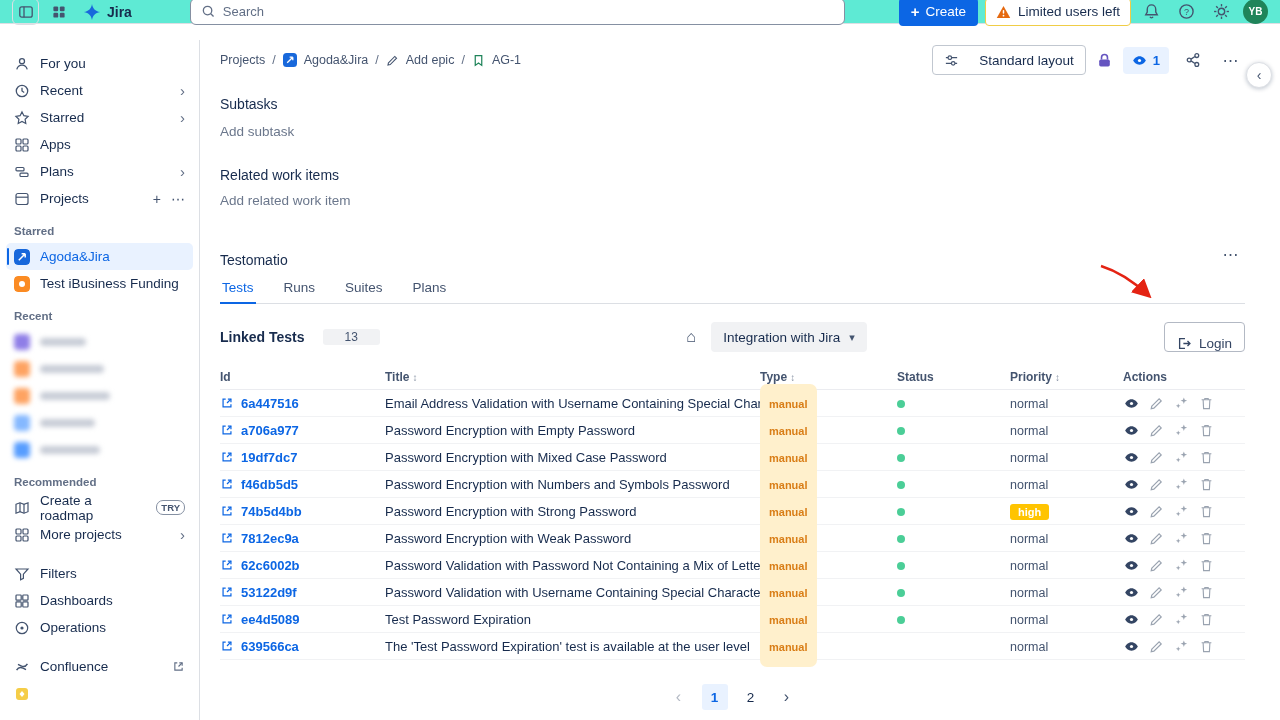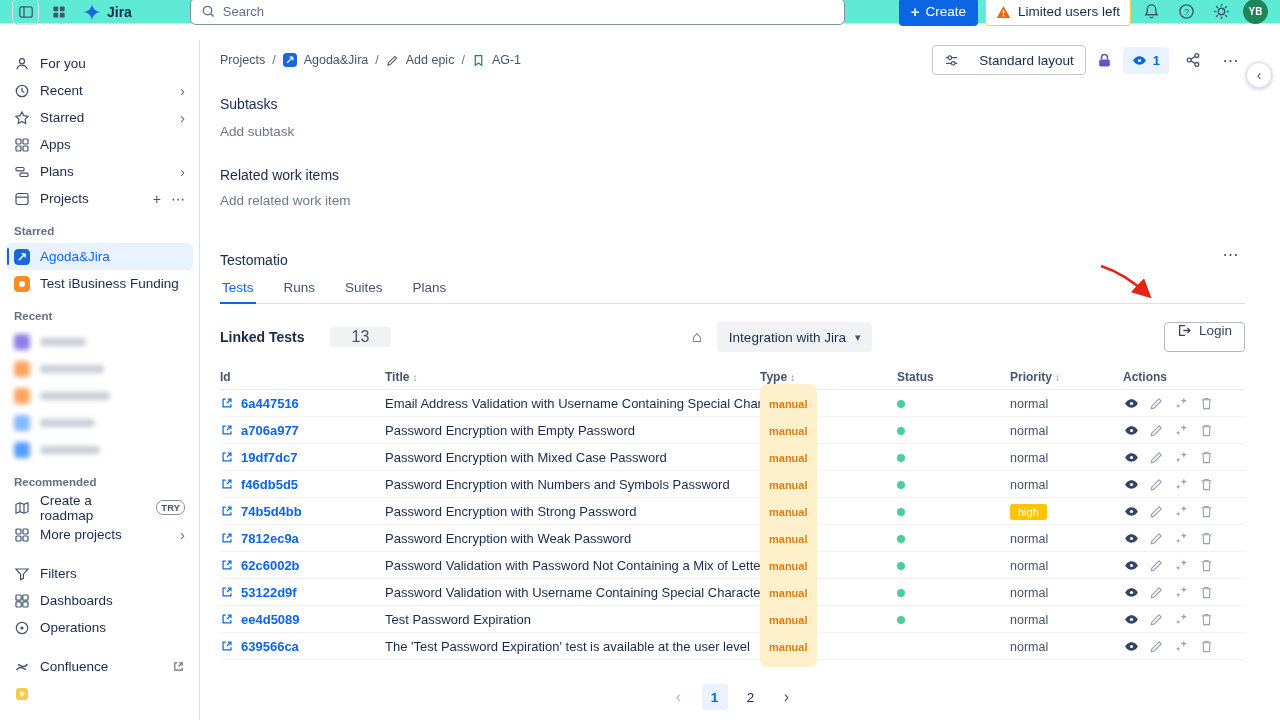--- a/index.html
+++ b/index.html
@@ -55,40 +55,40 @@
   h3.sec{font-size:14px;font-weight:400;color:#172b4d}
   .muted{color:#6b778c;font-size:13.5px}
   .mt12{margin-top:12px}.mt10{margin-top:10px}.mt28{margin-top:28px}
   .testo-head{display:flex;align-items:flex-end;margin-top:32px}
   .testo-head .icon-btn{margin-left:auto}
   .tabs{display:flex;gap:26px;margin-top:12px;border-bottom:1px solid #dcdfe4}
   .tab{padding:0 2px 7px;font-size:13.5px;color:#44546f;cursor:pointer}
   .tab.active{color:#0c66e4;border-bottom:2px solid #0c66e4;font-weight:500;margin-bottom:-1px}
   .toolbar{display:flex;align-items:center;margin-top:18px}
   .lt-label{font-size:14px;font-weight:600}
-  .count-badge{background:#f1f2f4;border-radius:3px;font-size:16px;color:#44546f;padding:1px 22px;margin-left:25px}
+  .count-badge{background:#f1f2f4;border-radius:3px;font-size:12px;color:#44546f;padding:1px 22px;margin-left:18px}
   .spacer{flex:1}
   .home-g{font-size:16px;line-height:1;color:#44546f}
   .dd-btn{background:#f1f2f4;border-radius:4px;height:30px;padding:0 12px;display:flex;align-items:center;gap:9px;font-size:13.5px;font-weight:500;margin-left:6px}
   .chev-d{font-size:11px;color:#44546f}
-  .btn-login{border:1px solid #b3b9c4;border-radius:4px;height:30px;padding:0 12px;display:flex;align-items:flex-start;gap:7px;font-size:13.5px;font-weight:500;background:#fff;color:#344563}
+  .btn-login{border:1px solid #b3b9c4;border-radius:4px;height:30px;padding:0 12px;display:flex;align-items:flex-end;gap:7px;font-size:13.5px;font-weight:500;background:#fff;color:#344563}
 
   .ttable{margin-top:12px}
   .thead,.trow{display:grid;grid-template-columns:165px 1fr 137px 113px 113px 122px;align-items:center}
   .thead{height:26px;font-size:12px;color:#44546f;font-weight:600;border-bottom:1px solid #ebecf0}
   .sort{font-size:10px;color:#8590a2;margin-left:3px}
   .trow{height:27px;border-bottom:1px solid #f1f2f4}
   .c-id{display:flex;align-items:center;gap:7px;color:#0c66e4}
   .c-id a{color:#0c66e4;font-weight:700;font-size:13px}
   .c-id svg{width:14px;height:14px}
   .c-title{font-size:13px;white-space:nowrap;overflow:hidden}
   .badge-manual{background:#fff0cc;color:#d97e17;font-size:11px;font-weight:700;border-radius:7px;padding:14px 9px}
   .status-dot{width:8px;height:8px;border-radius:50%;background:#4bce97;display:inline-block}
   .pri{font-size:12.5px;color:#44546f}
-  .pri.high{background:#ffc400;color:#fff;border-radius:3px;padding:2px 8px;font-size:11px;font-weight:400}
+  .pri.high{background:#ffc400;color:#fff;border-radius:3px;padding:2px 8px;font-size:11px;font-weight:700}
   .c-actions{display:flex;align-items:center;gap:9px}
   .act{width:16px;height:16px;display:flex;align-items:center;justify-content:center;padding:0}
   .act svg{width:15px;height:15px}
   .eye{color:#344563}.dim{color:#9aa3b0}
 
   .pagination{display:flex;align-items:center;justify-content:center;gap:10px;margin-top:24px}
   .page{min-width:26px;height:26px;display:flex;align-items:center;justify-content:center;border-radius:3px;font-size:13.5px;color:#172b4d}
   .page.cur{background:#e9f2ff;color:#0c66e4;font-weight:600}
   .pg-prev{color:#b3b9c4;font-size:16px}
   .pg-next{color:#44546f;font-size:16px}

